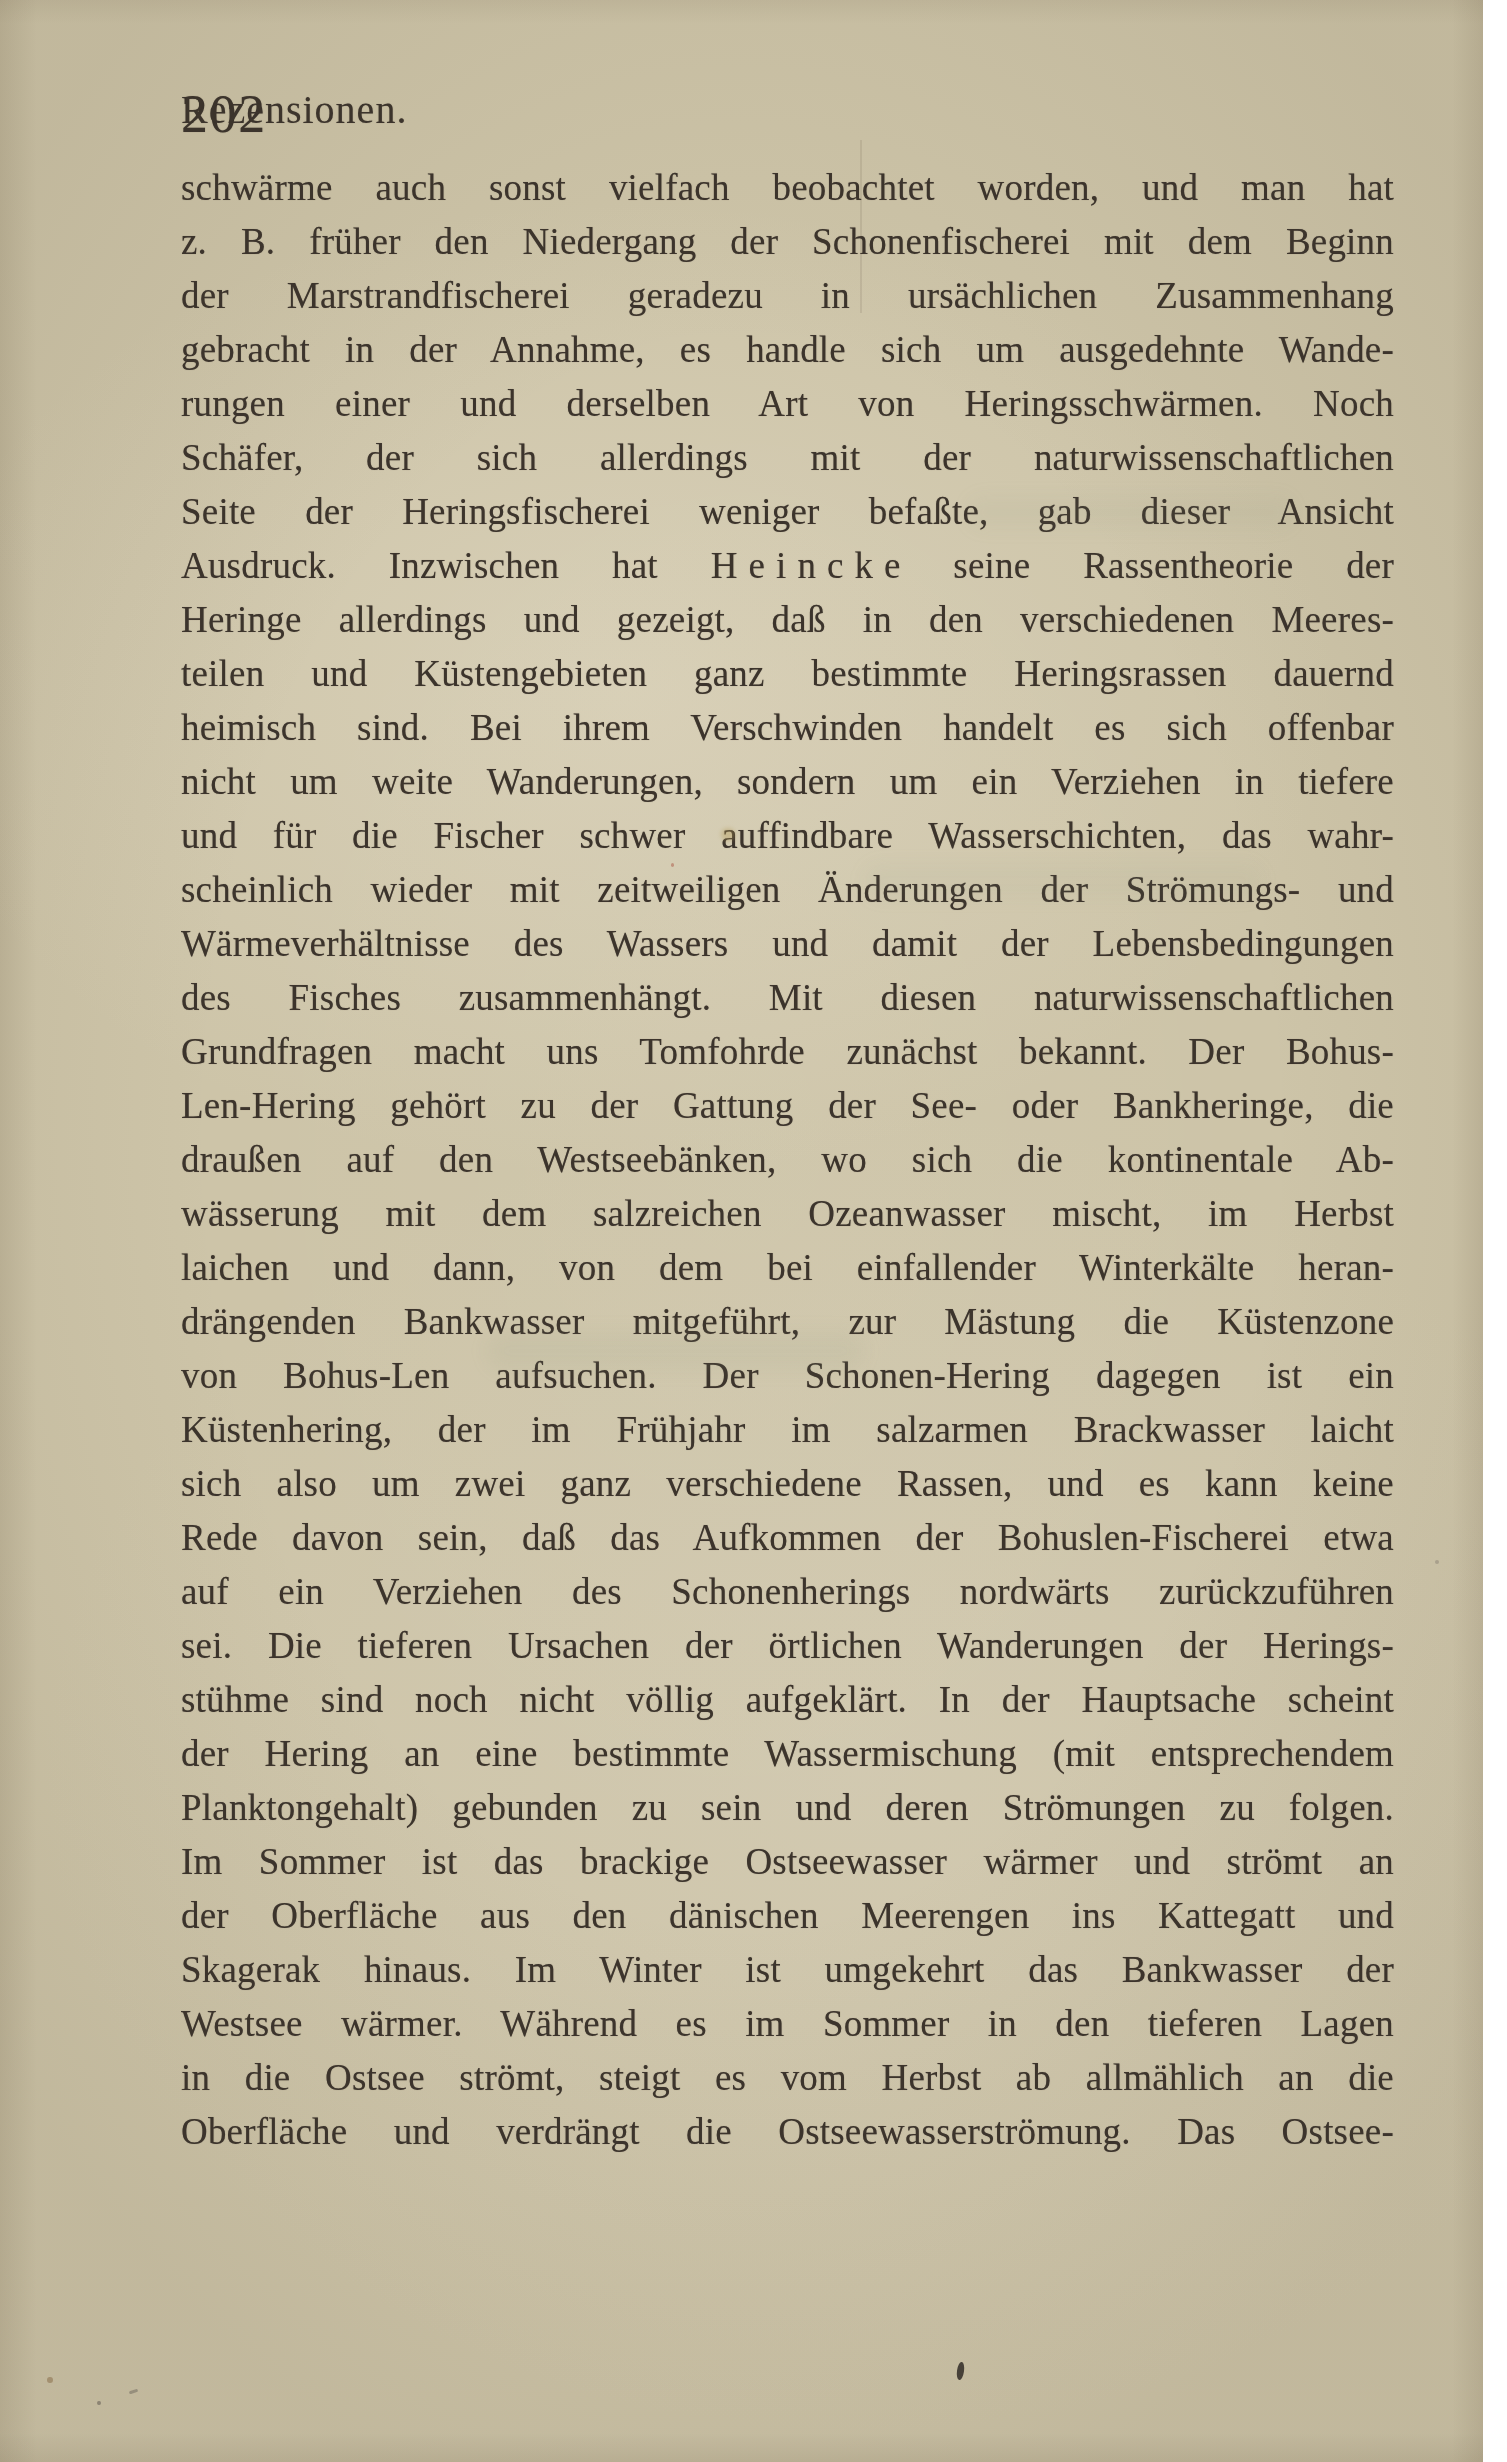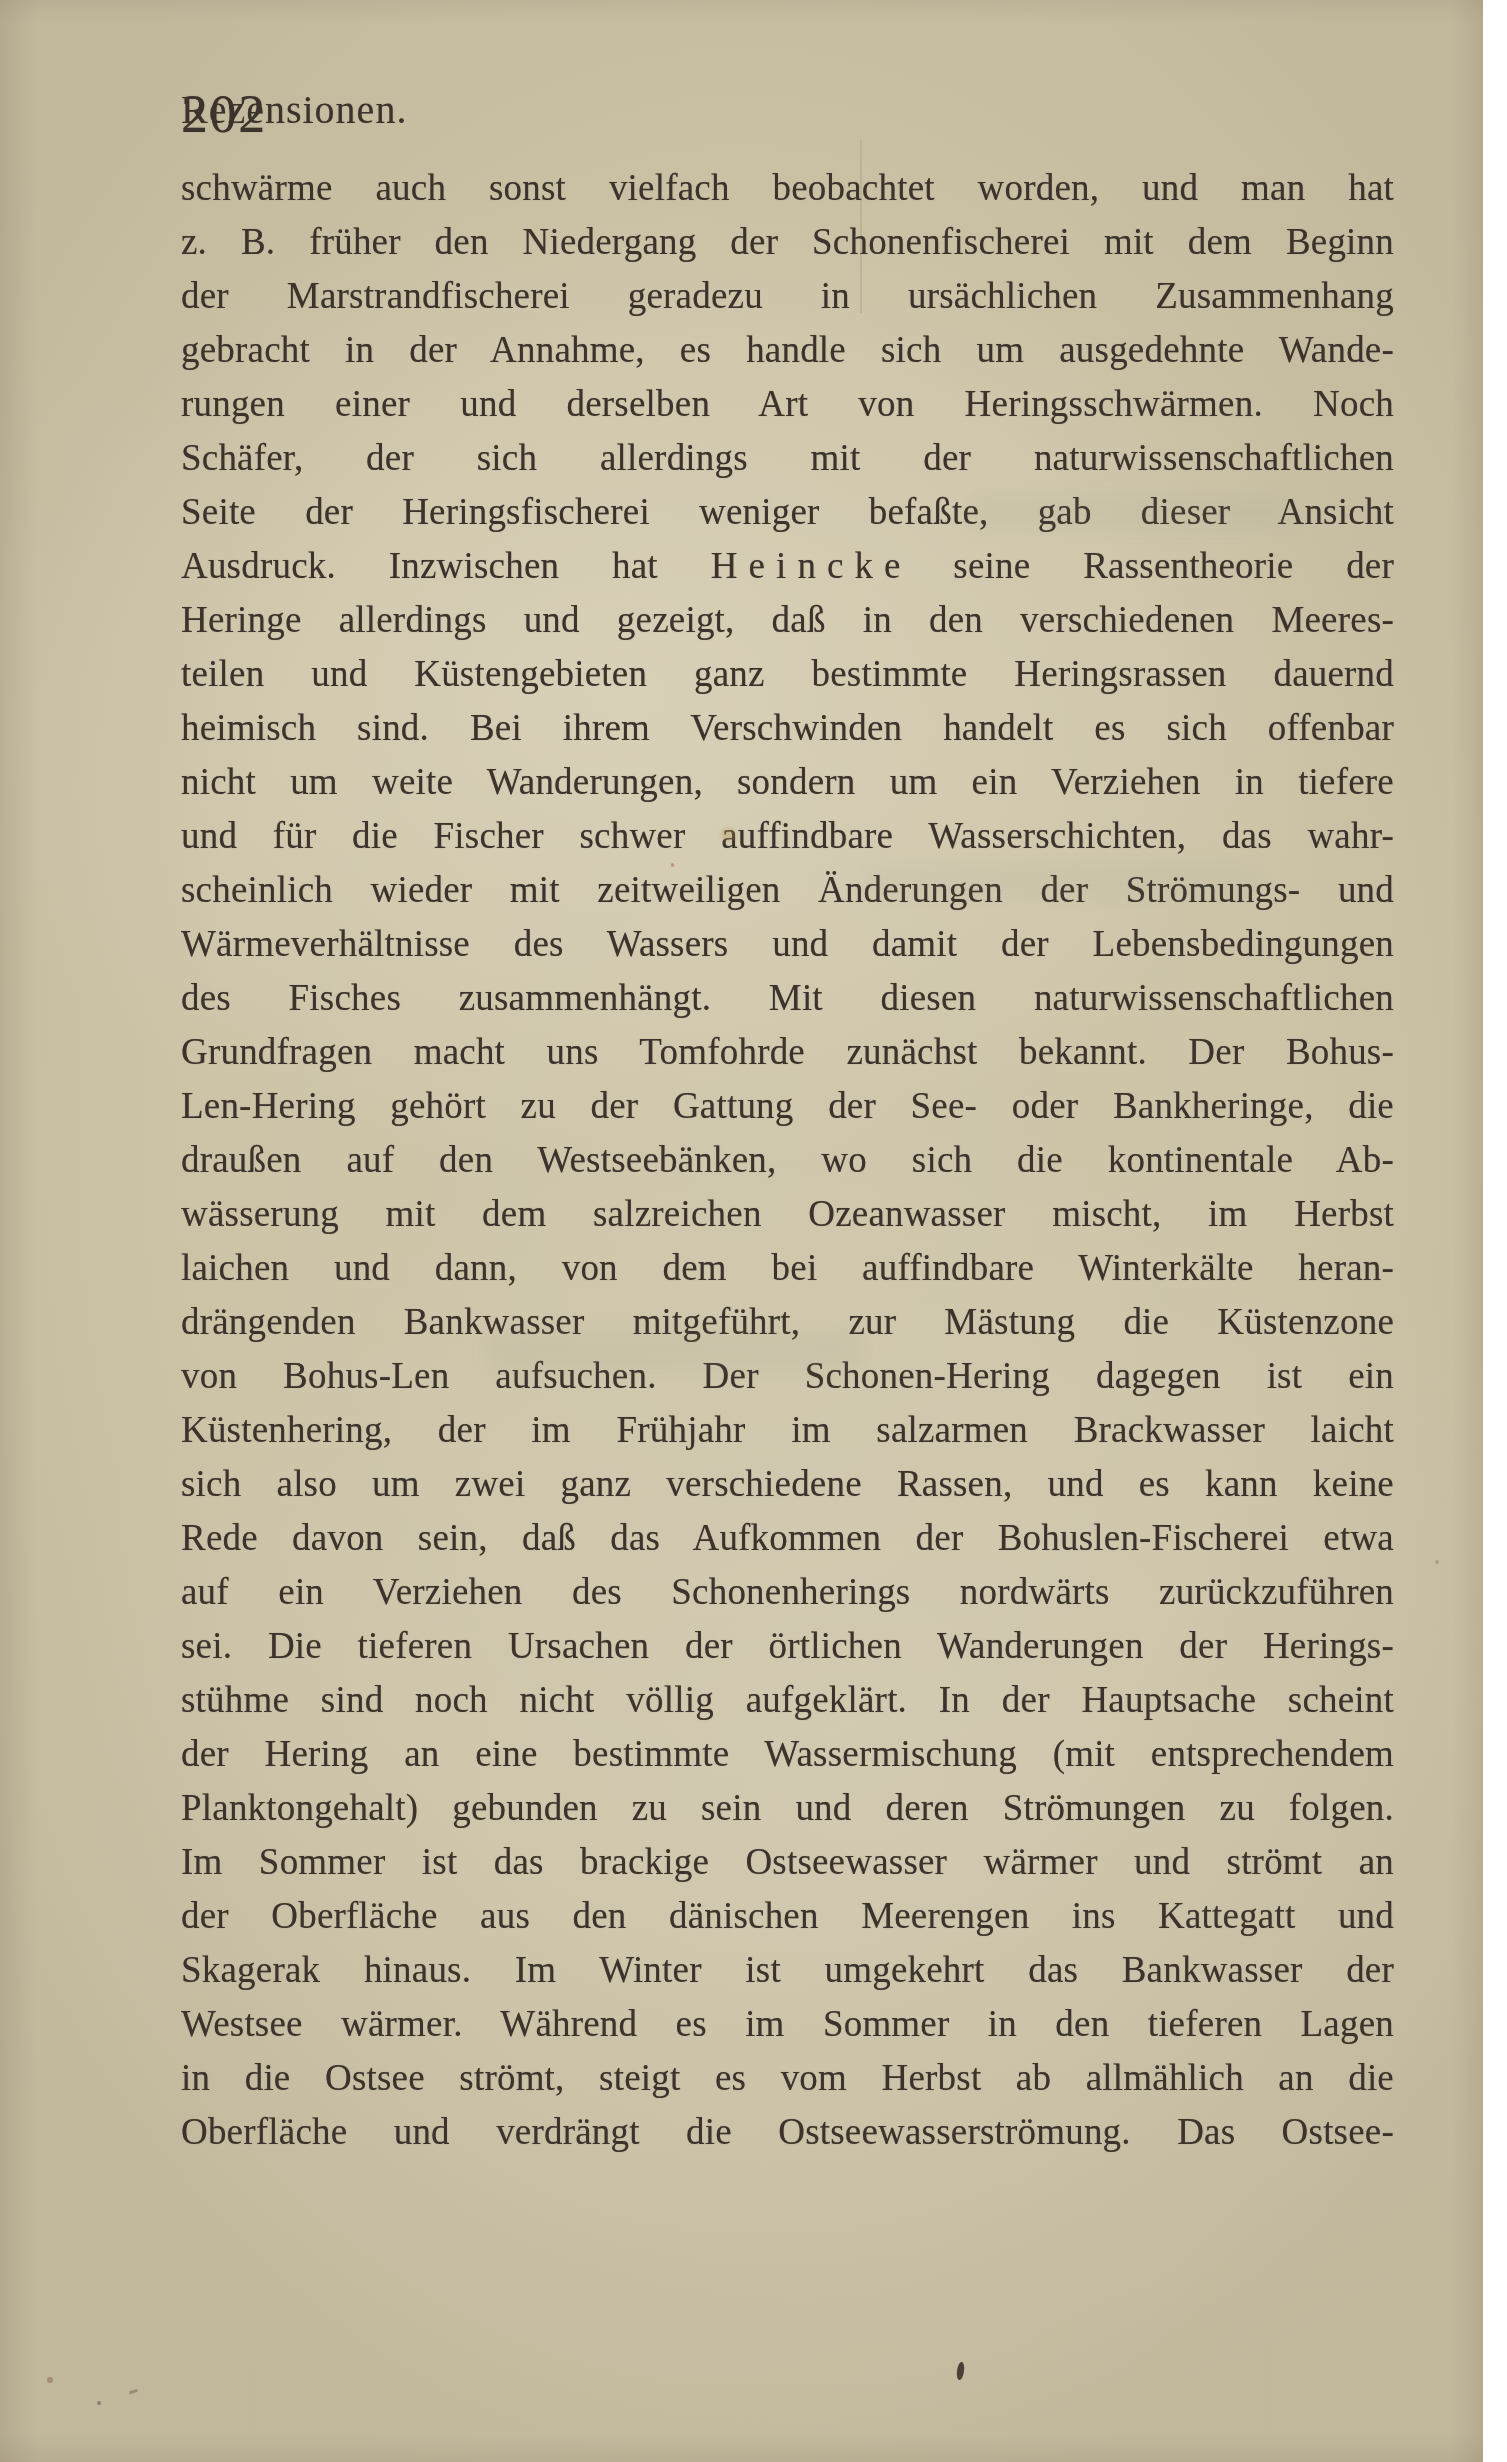--- a/index.html
+++ b/index.html
@@ -162,21 +162,21 @@
       <div class="line">heimisch sind. Bei ihrem Verschwinden handelt es sich offenbar</div>
       <div class="line">nicht um weite Wanderungen, sondern um ein Verziehen in tiefere</div>
       <div class="line">und für die Fischer schwer auffindbare Wasserschichten, das wahr-</div>
       <div class="line">scheinlich wieder mit zeitweiligen Änderungen der Strömungs- und</div>
       <div class="line">Wärmeverhältnisse des Wassers und damit der Lebensbedingungen</div>
       <div class="line">des Fisches zusammenhängt. Mit diesen naturwissenschaftlichen</div>
       <div class="line">Grundfragen macht uns Tomfohrde zunächst bekannt. Der Bohus-</div>
       <div class="line">Len-Hering gehört zu der Gattung der See- oder Bankheringe, die</div>
       <div class="line">draußen auf den Westseebänken, wo sich die kontinentale Ab-</div>
       <div class="line">wässerung mit dem salzreichen Ozeanwasser mischt, im Herbst</div>
-      <div class="line">laichen und dann, von dem bei auffindbare Winterkälte heran-</div>
+      <div class="line">laichen und dann, von dem bei einfallender Winterkälte heran-</div>
       <div class="line">drängenden Bankwasser mitgeführt, zur Mästung die Küstenzone</div>
       <div class="line">von Bohus-Len aufsuchen. Der Schonen-Hering dagegen ist ein</div>
       <div class="line">Küstenhering, der im Frühjahr im salzarmen Brackwasser laicht</div>
       <div class="line">sich also um zwei ganz verschiedene Rassen, und es kann keine</div>
       <div class="line">Rede davon sein, daß das Aufkommen der Bohuslen-Fischerei etwa</div>
       <div class="line">auf ein Verziehen des Schonenherings nordwärts zurückzuführen</div>
       <div class="line">sei. Die tieferen Ursachen der örtlichen Wanderungen der Herings-</div>
       <div class="line">stühme sind noch nicht völlig aufgeklärt. In der Hauptsache scheint</div>
       <div class="line">der Hering an eine bestimmte Wassermischung (mit entsprechendem</div>
       <div class="line">Planktongehalt) gebunden zu sein und deren Strömungen zu folgen.</div>

